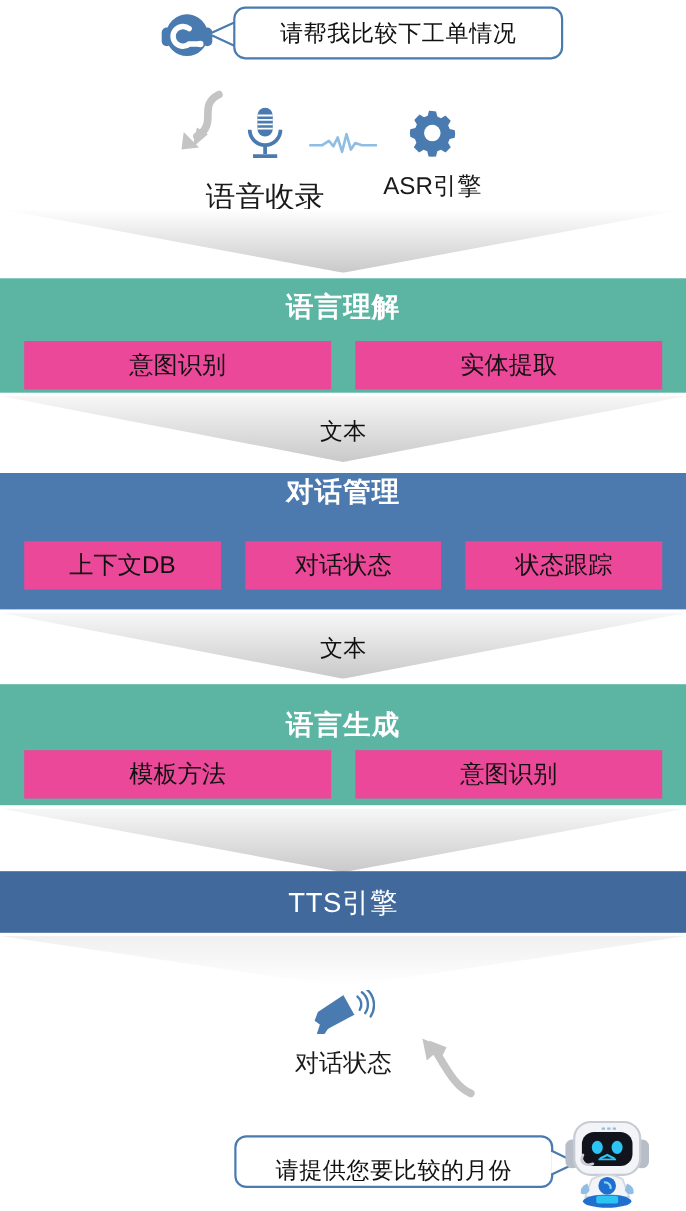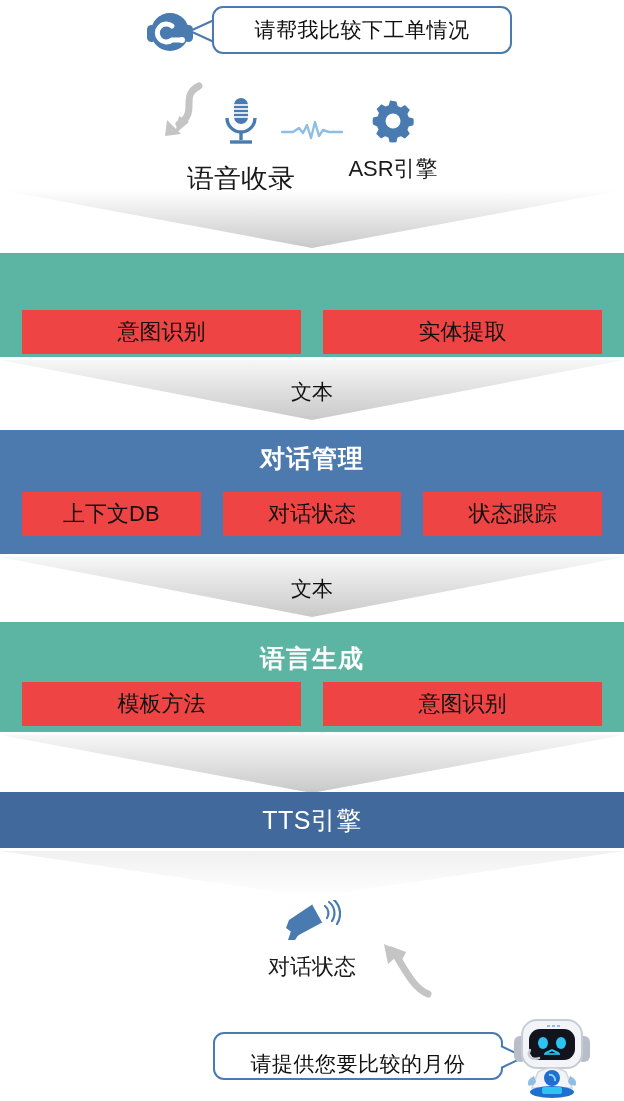--- a/index.html
+++ b/index.html
@@ -124,36 +124,36 @@
   }
   .stage-title.thin { font-weight: normal; letter-spacing: 0.5px; }
   .stage-items {
     position: absolute;
     left: 22px; right: 22px;
     display: flex;
     gap: 22px;
   }
   .stage-item {
     flex: 1 1 0;
-    background: #ef4444;
+    background: #ec4899;
     height: 44px;
     display: flex;
     align-items: center;
     justify-content: center;
     font-size: 22px;
     color: #111;
     white-space: nowrap;
   }
 
   #stage-nlu { top: 253px; height: 104px; background: #5bb5a2; }
   #stage-nlu .stage-title { padding-top: 9px; }
   #stage-nlu .stage-items { top: 57px; }
 
   #stage-dm { top: 430px; height: 124px; background: #4c7aae; }
-  #stage-dm .stage-title { padding-top: 12px; }
+  #stage-dm .stage-title { }
   #stage-dm .stage-items { top: 62px; }
 
   #stage-nlg { top: 622px; height: 110px; background: #5bb5a2; }
   #stage-nlg .stage-title { padding-top: 20px; }
   #stage-nlg .stage-items { top: 60px; }
 
   #stage-tts { top: 792px; height: 56px; background: #42699b; }
   #stage-tts .stage-title { padding-top: 12px; }
 
   #chevron-1 { top: 190px; }
@@ -288,20 +288,21 @@
       <linearGradient id="gchev1" x1="0" y1="0" x2="0" y2="1">
         <stop offset="0%" stop-color="#ffffff"></stop>
         <stop offset="100%" stop-color="#c9c9c9"></stop>
       </linearGradient>
     </defs>
     <path d="M0 0 H624 L312 58 Z" fill="url(#gchev1)"></path>
   </svg>
 </div>
 
 <div class="stage" id="stage-nlu">
+  <div class="stage-title">语言理解</div>
   <div class="stage-items">
     <div class="stage-item">意图识别</div>
     <div class="stage-item">实体提取</div>
   </div>
 </div>
 
 <div class="chevron" id="chevron-2">
   <svg viewBox="0 0 624 60" height="60" preserveAspectRatio="none" aria-hidden="true">
     <defs>
       <linearGradient id="gchev2" x1="0" y1="0" x2="0" y2="1">

